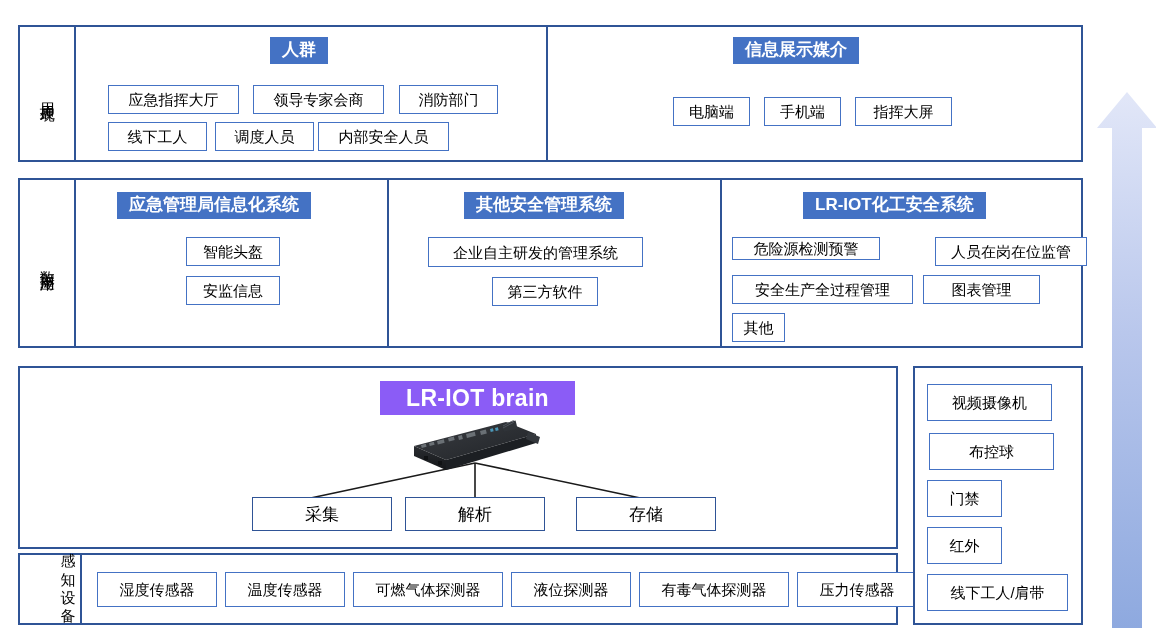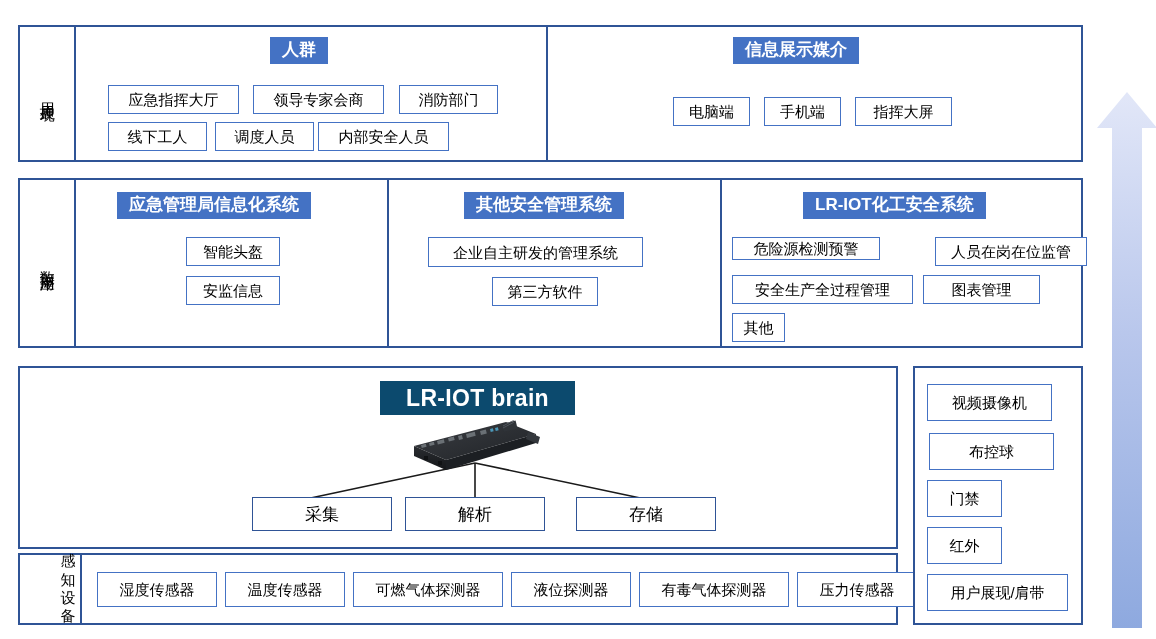--- a/index.html
+++ b/index.html
@@ -72,21 +72,21 @@
     justify-content: center;
     white-space: nowrap;
     line-height: 1;
     padding: 0 8px;
   }
   .chip.plain { border-color: #2F5496; }
 
   
   .braintitle {
     position: absolute;
-    background: #0c4a6e;
+    background: #8b5cf6;
     color: #ffffff;
     font-weight: bold;
     font-size: 23px;
     display: flex;
     align-items: center;
     justify-content: center;
     white-space: nowrap;
     letter-spacing: 0.3px;
   }
 
@@ -221,21 +221,21 @@
     <div class="chip" style="left:619px; top:17px; width:150px; height:35px;">有毒气体探测器</div>
     <div class="chip" style="left:777px; top:17px; width:120px; height:35px;">压力传感器</div>
   </div>
 
   <div class="frame" style="left:913px; top:366px; width:170px; height:259px;padding-left:24px;">
 
     <div class="chip" style="left:12px; top:16px; width:125px; height:37px; font-size:15px;">视频摄像机</div>
     <div class="chip" style="left:14px; top:65px; width:125px; height:37px; font-size:15px;">布控球</div>
     <div class="chip" style="left:12px; top:112px; width:75px; height:37px; font-size:15px;">门禁</div>
     <div class="chip" style="left:12px; top:159px; width:75px; height:37px; font-size:15px;">红外</div>
-    <div class="chip" style="left:12px; top:206px; width:141px; height:37px; font-size:15px;">用户展现/肩带</div>
+    <div class="chip" style="left:12px; top:206px; width:141px; height:37px; font-size:15px;">线下工人/肩带</div>
   </div>
 
   <svg class="bigarrow" width="62" height="540" viewBox="0 0 62 540" style="left:1096px; top:90px;">
     <defs>
       <linearGradient id="arrGrad" x1="0" y1="1" x2="0" y2="0">
         <stop offset="0%" stop-color="#8EA9DF"></stop>
         <stop offset="55%" stop-color="#B9C7EC"></stop>
         <stop offset="100%" stop-color="#E2E7F8"></stop>
       </linearGradient>
     </defs>

